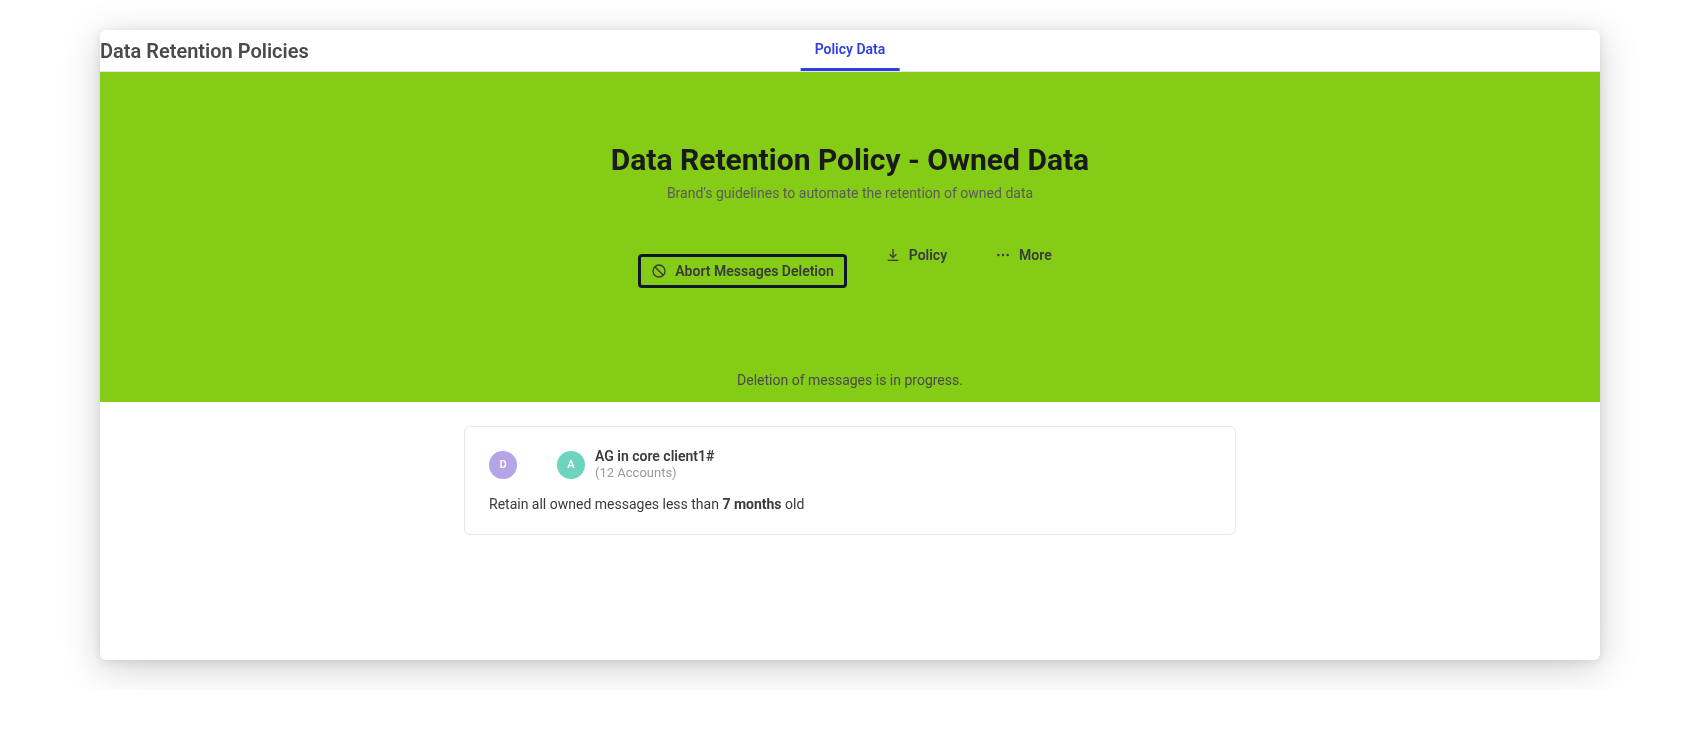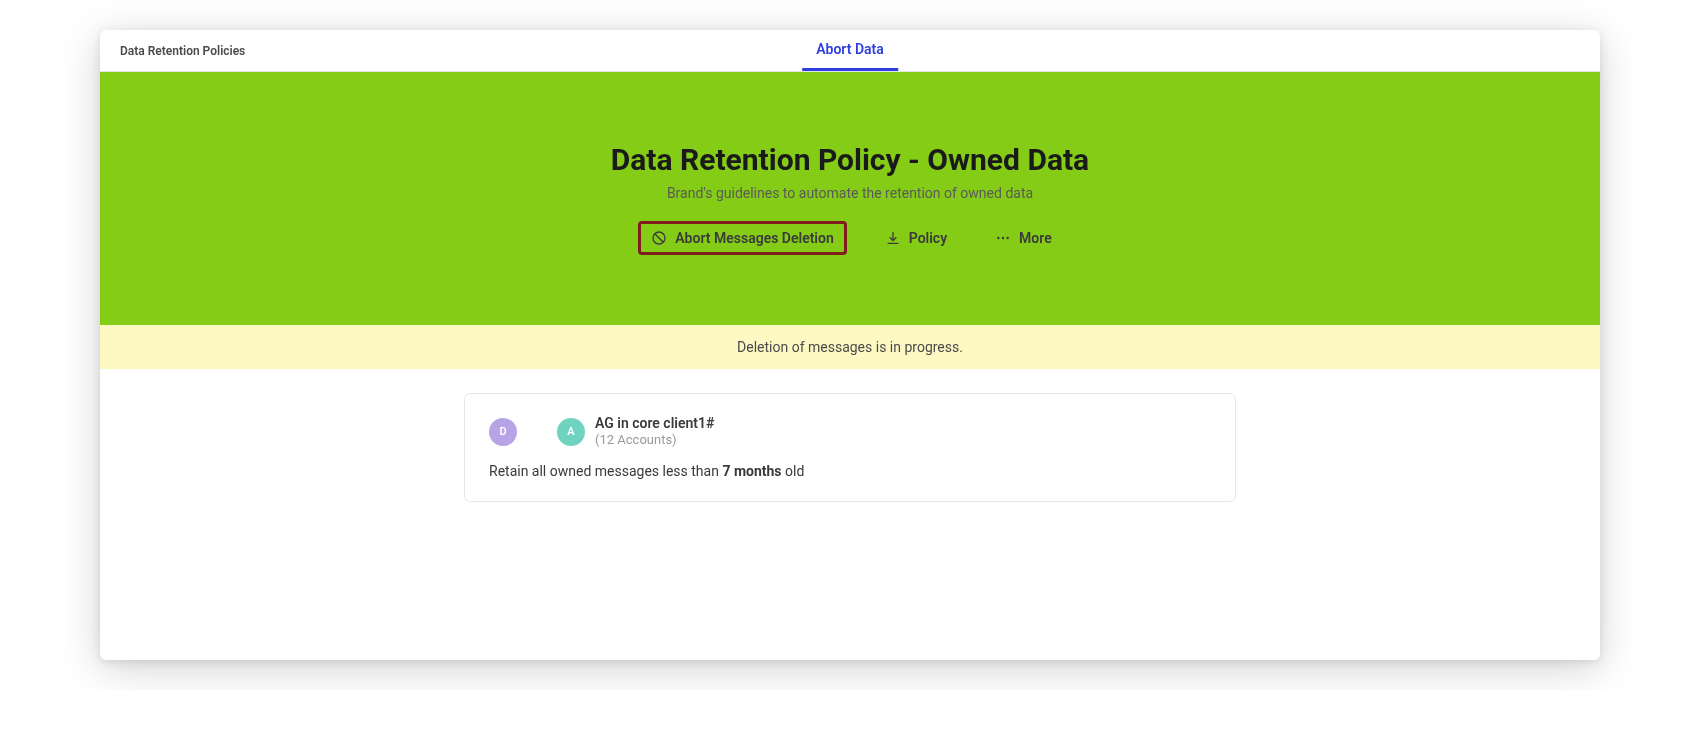--- a/index.html
+++ b/index.html
@@ -19,24 +19,23 @@
     min-height: 630px;
   }
   .topbar {
     display: flex;
     align-items: center;
     height: 42px;
     border-bottom: 1px solid #e5e5e8;
     position: relative;
   }
   .breadcrumb {
-    font-size: 12px;
+    font-size: 20px;
     font-weight: 600;
     color: #4a4a4a;
-    padding-left: 20px;
   }
   .tab-center {
     position: absolute;
     left: 50%;
     transform: translateX(-50%);
     height: 100%;
     display: flex;
     align-items: center;
   }
   .tab {
@@ -77,34 +76,35 @@
     align-items: center;
     gap: 8px;
     font-size: 14px;
     font-weight: 600;
     color: #3a3a3a;
     cursor: pointer;
     padding: 8px 10px;
     border-radius: 4px;
   }
   .action-btn.highlight {
-    border: 3px solid #7f1d1d;
+    border: 3px solid #0f172a;
     border-radius: 4px;
     padding: 6px 10px;
+    margin-top: 33px;
   }
   .icon {
     width: 16px;
     height: 16px;
     display: inline-flex;
     align-items: center;
     justify-content: center;
     color: #3a3a3a;
   }
   .status-banner {
-    background: #fef9c3;
+    background: #84cc16;
     text-align: center;
     font-size: 14px;
     color: #4a4a4a;
     padding: 14px 0;
   }
   .content {
     background: #fff;
     padding: 24px 0 60px 0;
     display: flex;
     justify-content: center;
@@ -157,21 +157,21 @@
   .retain-line .bold { font-weight: 700; }
 </style>
 </head>
 <body>
 
 <div class="window">
 
   <div class="topbar">
     <div class="breadcrumb">Data Retention Policies</div>
     <div class="tab-center">
-      <div class="tab">Abort Data</div>
+      <div class="tab">Policy Data</div>
     </div>
   </div>
 
   <div class="hero">
     <h1>Data Retention Policy - Owned Data</h1>
     <div class="subtitle">Brand's guidelines to automate the retention of owned data</div>
     <div class="actions">
 
       <div class="action-btn highlight">
         <span class="icon">

